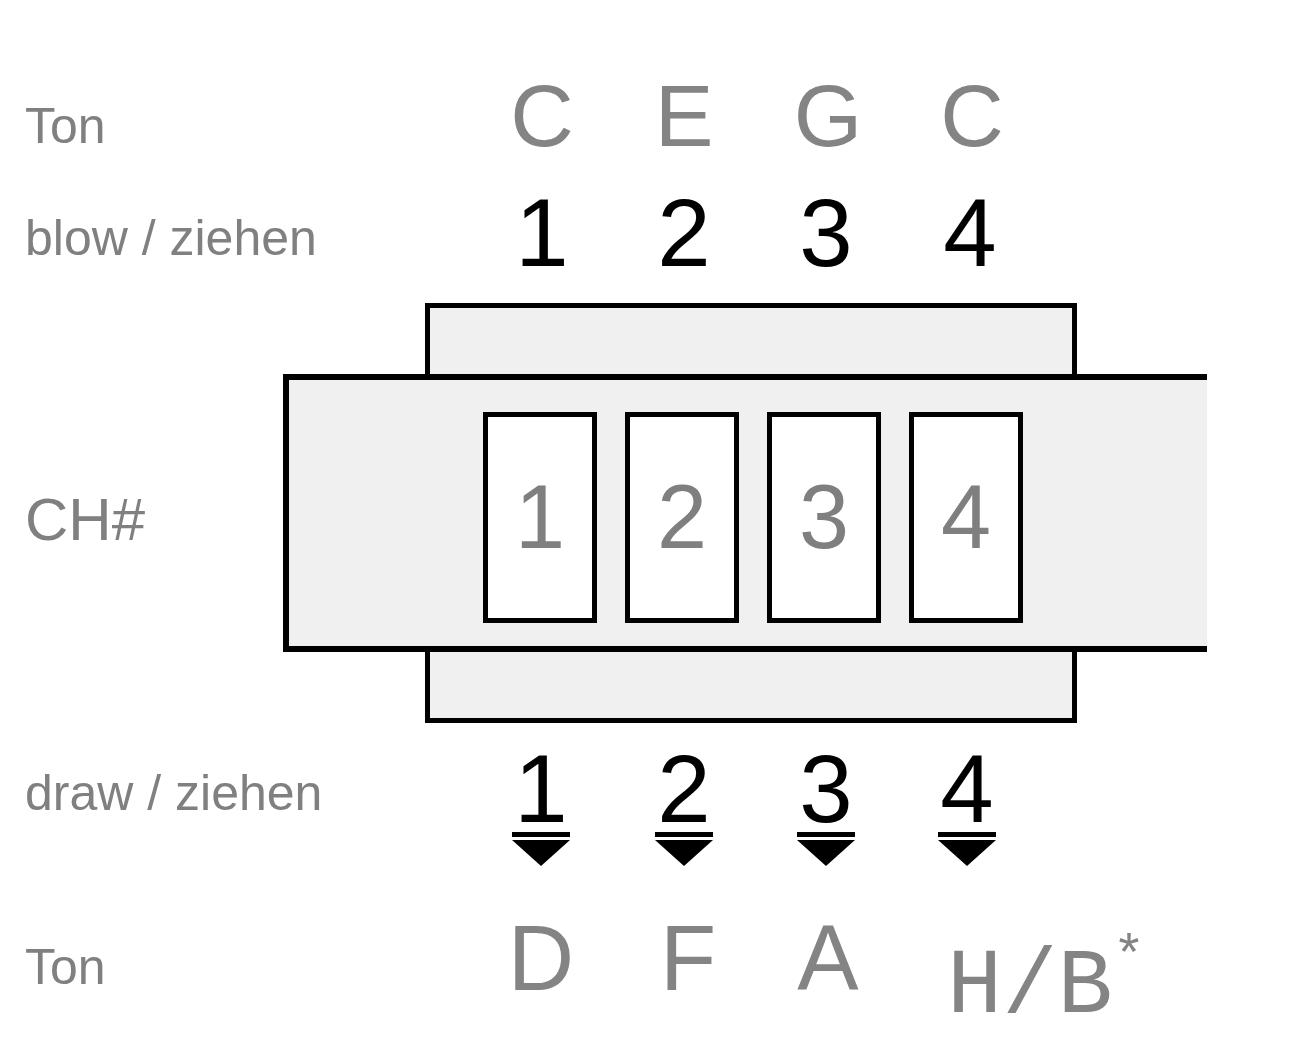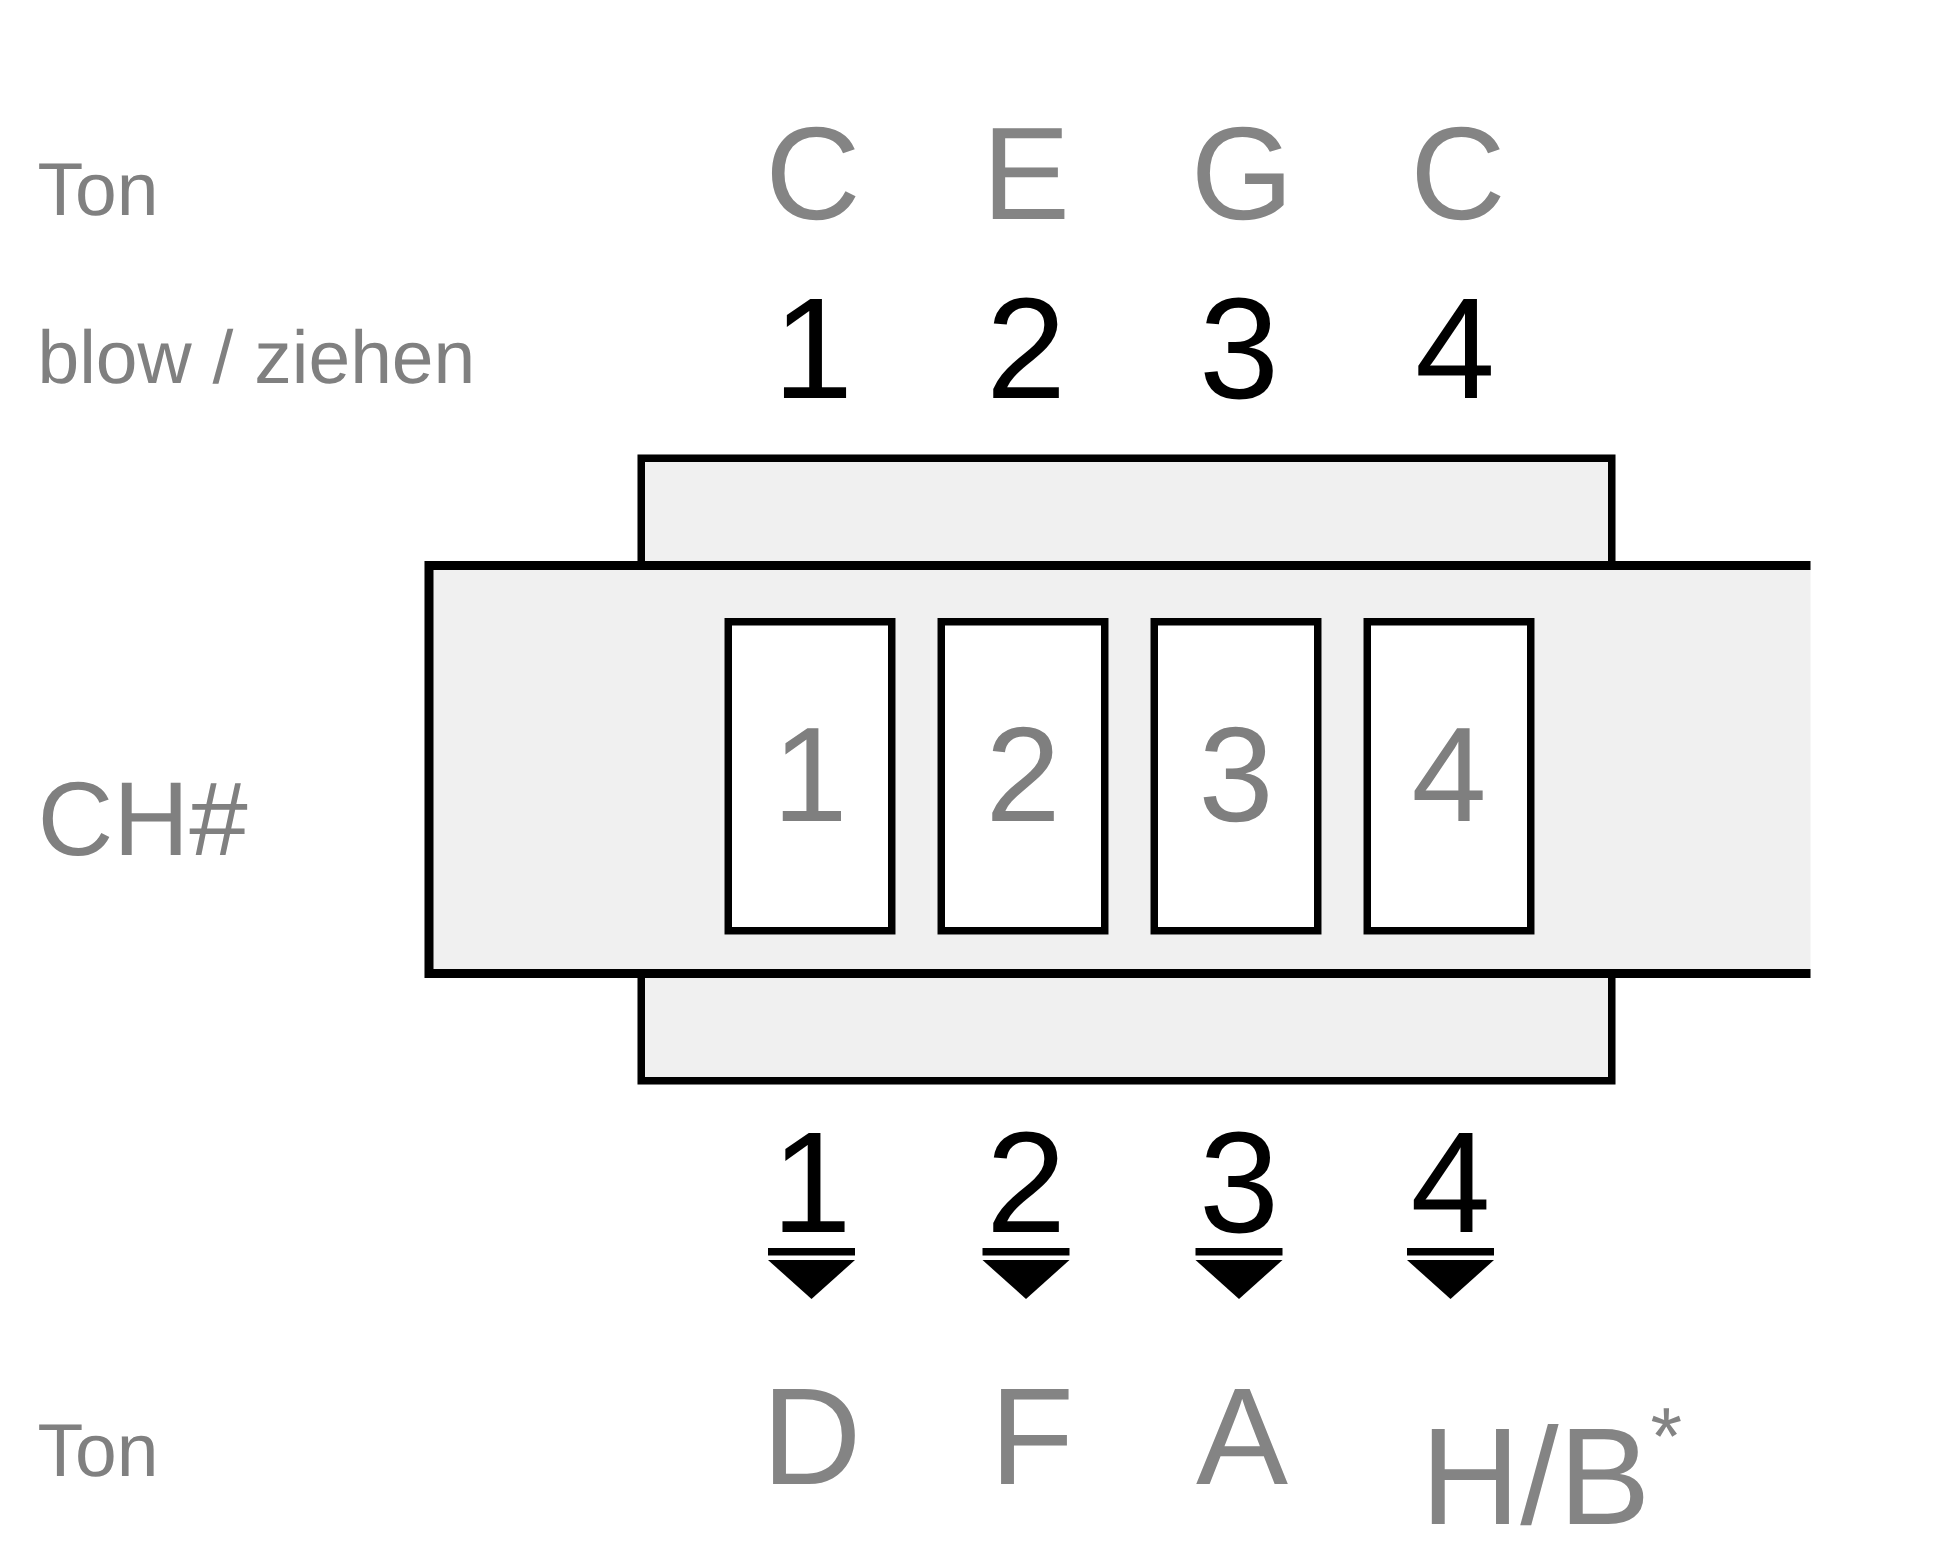--- a/index.html
+++ b/index.html
@@ -5,21 +5,21 @@
   html,body{margin:0;padding:0;background:#ffffff;}
   .canvas{
     position:relative;width:1207px;height:1039px;background:#ffffff;
     font-family:"Liberation Sans", sans-serif;overflow:hidden;
   }
   
   .side-label{
     position:absolute;left:25px;color:#808080;font-size:50px;line-height:60px;
     white-space:nowrap;
   }
-  .side-label.big{font-size:70px;line-height:72px;margin-top:26px;}
+  .side-label.big{font-size:60px;line-height:72px;}
   
   .cell{position:absolute;text-align:center;white-space:nowrap;}
   .note-top{color:#848484;font-size:88px;line-height:72px;top:80px;width:140px;margin-left:-70px;}
   .blow-num{color:#000000;font-size:96px;line-height:85px;top:190px;width:140px;margin-left:-70px;}
   .draw-cell{top:750px;width:140px;margin-left:-70px;color:#000000;}
   .draw-num{
     display:inline-block;min-width:54px;font-size:96px;line-height:78px;
     padding:0 2px 4px 2px;border-bottom:5px solid #000000;
   }
   .draw-arrow{
@@ -49,20 +49,21 @@
   .hole.h1{left:194px;} .hole.h2{left:336px;} .hole.h3{left:478px;} .hole.h4{left:620px;}
 </style>
 </head>
 <body>
 
 <div class="canvas">
 
   <div class="side-label" style="top:96px;">Ton</div>
   <div class="side-label" style="top:208px;">blow / ziehen</div>
   <div class="side-label big" style="top:484px;">CH#</div>
+  <div class="side-label" style="top:763px;">draw / ziehen</div>
   <div class="side-label" style="top:937px;">Ton</div>
 
   <div class="cell note-top" style="left:542px;">C</div>
   <div class="cell note-top" style="left:684px;">E</div>
   <div class="cell note-top" style="left:828px;">G</div>
   <div class="cell note-top" style="left:972px;">C</div>
 
   <div class="cell blow-num" style="left:542px;">1</div>
   <div class="cell blow-num" style="left:684px;">2</div>
   <div class="cell blow-num" style="left:826px;">3</div>
@@ -98,15 +99,15 @@
     <div class="draw-arrow"></div>
   </div>
   <div class="cell draw-cell" style="left:967px;">
     <span class="draw-num">4</span>
     <div class="draw-arrow"></div>
   </div>
 
   <div class="cell note-bottom" style="left:541px;">D</div>
   <div class="cell note-bottom" style="left:688px;">F</div>
   <div class="cell note-bottom" style="left:828px;">A</div>
-  <div class="cell note-bottom" style="left:1032px;"><span>H/B</span><span class="sup">*</span></div>
+  <div class="cell note-bottom" style="left:1032px;font-family:Liberation Mono, monospace;"><span>H/B</span><span class="sup">*</span></div>
 
 </div>
 
 </body></html>

